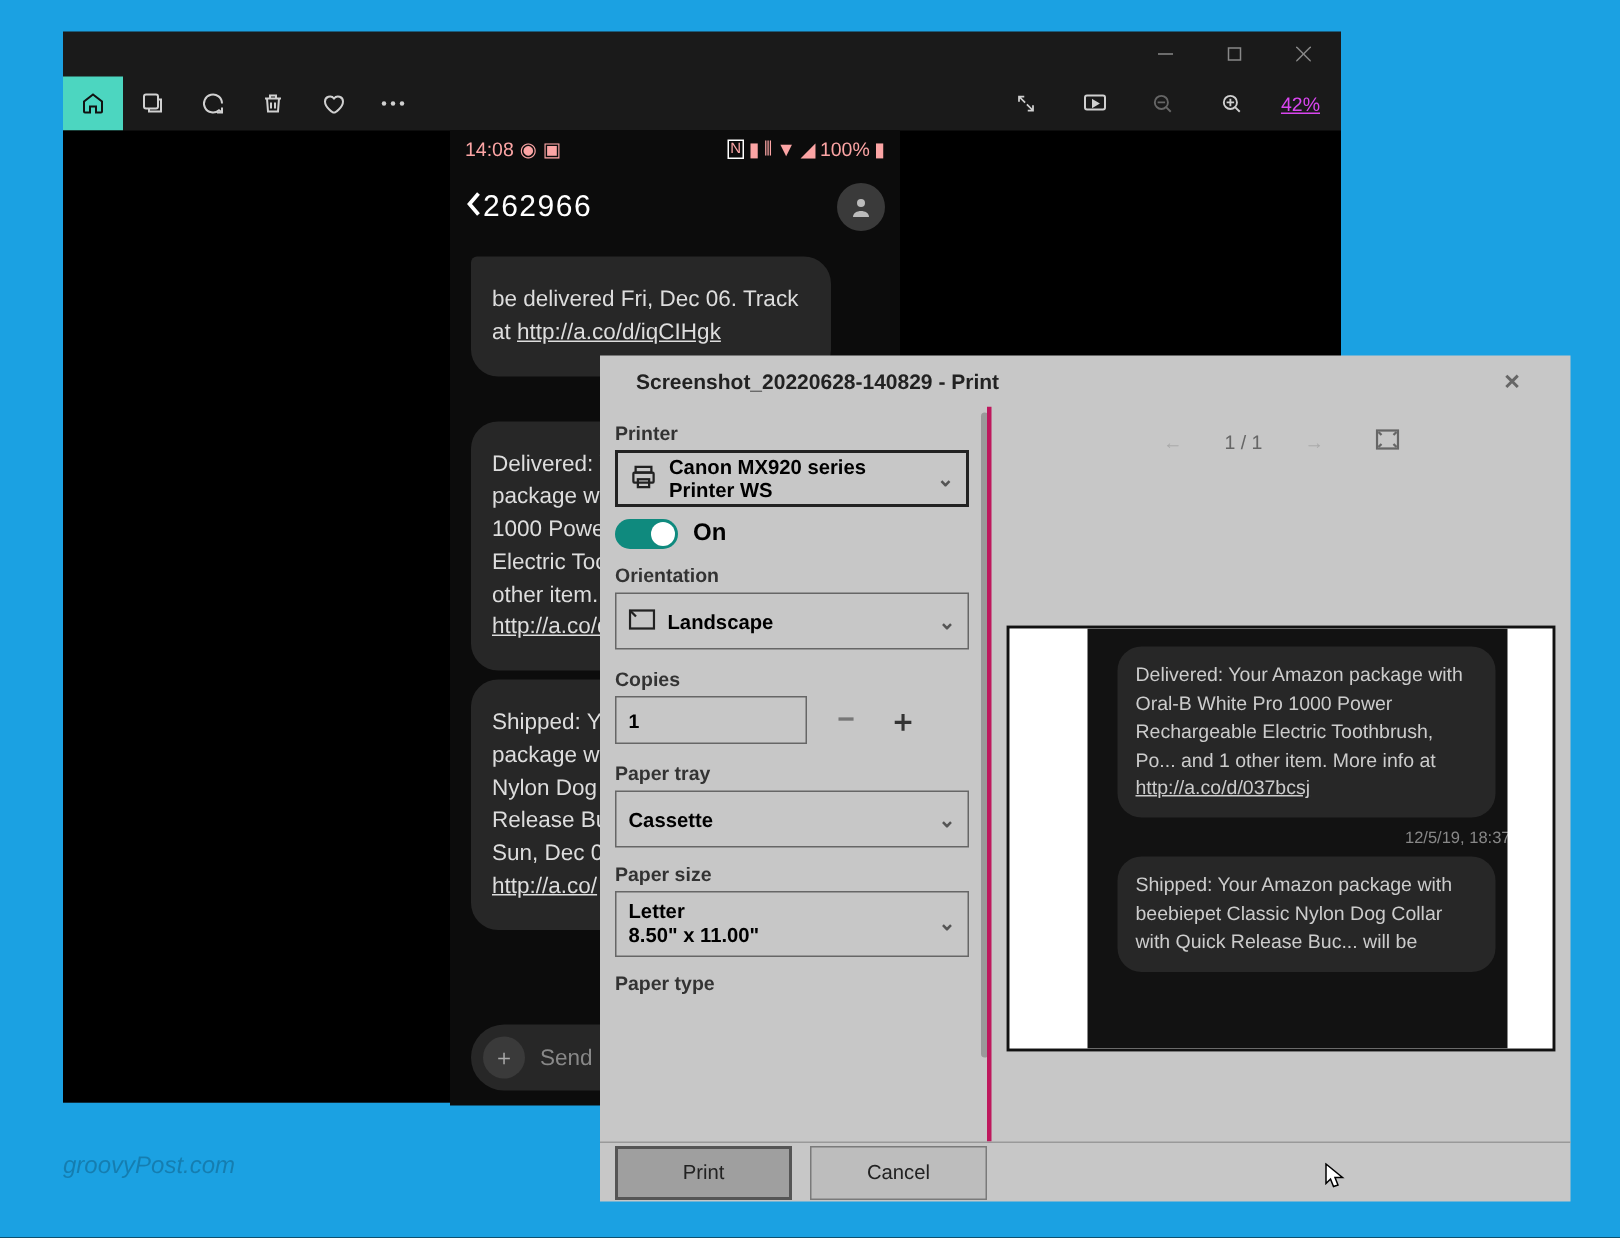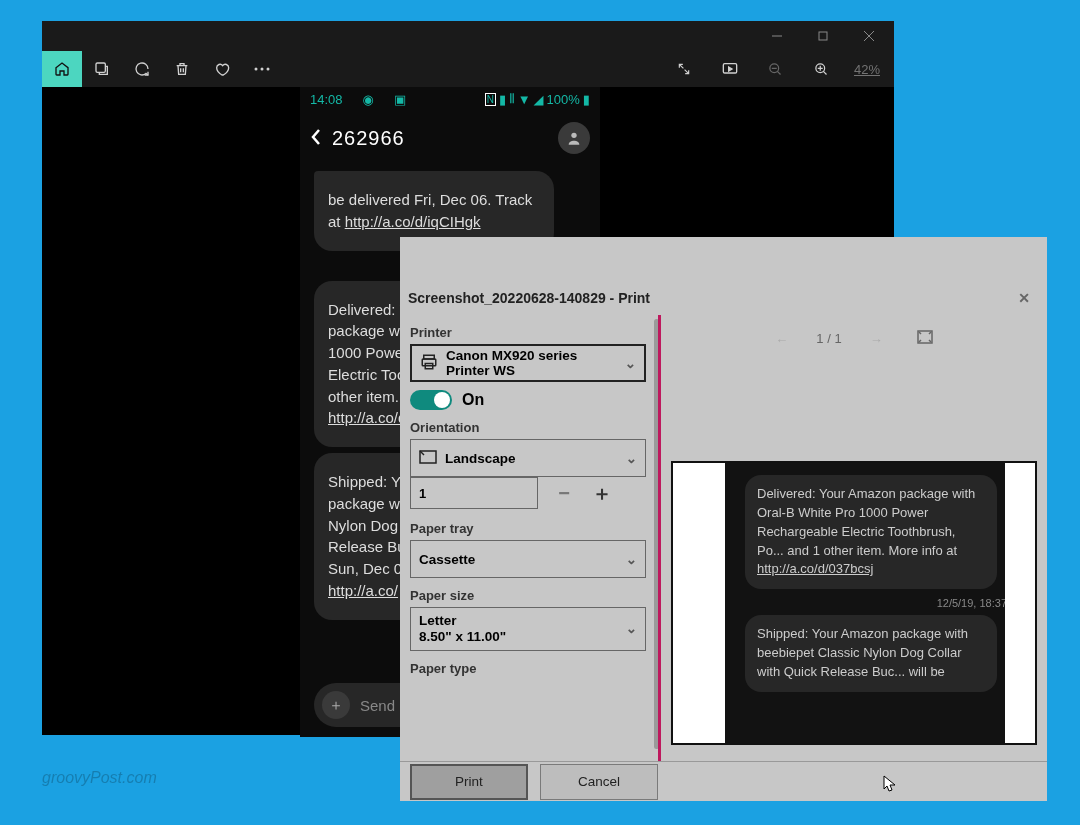--- a/index.html
+++ b/index.html
@@ -10,42 +10,42 @@
   .viewer-window { position: absolute; left: 42px; top: 21px; width: 852px; height: 714px; background: #1a1a1a; display: flex; flex-direction: column; }
   .titlebar { height: 30px; display: flex; justify-content: flex-end; align-items: center; padding-right: 2px; }
   .titlebar .win-btn { width: 46px; height: 30px; display: flex; align-items: center; justify-content: center; color: #888; }
   .titlebar .win-btn svg { width: 10px; height: 10px; }
   .toolbar { height: 36px; display: flex; align-items: center; }
   .toolbar .left { display: flex; }
   .toolbar .spacer { flex: 1; }
   .toolbar .right { display: flex; align-items: center; gap: 6px; margin-right: 8px;}
   .tool-btn { width: 40px; height: 36px; display: flex; align-items: center; justify-content: center; color: #d0d0d0; }
   .tool-btn.active { background: #4cd6c0; color: #111; }
-  .zoom-text { color: #737373; font-size: 13px; padding: 0 6px; text-decoration: underline; }
+  .zoom-text { color: #d946ef; font-size: 13px; padding: 0 6px; text-decoration: underline; }
   .content-area { flex: 1; background: #000; position: relative; }
 
   
   .phone { position: absolute; left: 258px; top: 0; width: 300px; height: 650px; background: #0c0c0c; color: #e0e0e0; font-size: 15px; }
-  .phone .statusbar { height: 24px; display: flex; align-items: center; padding: 0 10px; font-size: 13px; color: #14b8a6; gap:20px;}
+  .phone .statusbar { height: 24px; display: flex; align-items: center; padding: 0 10px; font-size: 13px; color: #fca5a5; gap:4px;}
   .phone .statusbar .sright { margin-left: auto; display:flex; gap:3px; align-items:center;}
-  .phone .header { height: 54px; display: flex; align-items: center; padding: 0 10px; gap: 10px; }
+  .phone .header { height: 54px; display: flex; align-items: center; padding: 0 10px; gap: 0; }
   .phone .header .back { color: #fff; }
   .phone .header .title { color: #fff; font-size: 20px; letter-spacing: 1px; }
   .phone .header .avatar { margin-left: auto; width: 32px; height: 32px; background: #3a3a3a; border-radius: 50%; display:flex;align-items:center;justify-content:center; color:#bbb;}
   .bubble { background: #272727; border-radius: 18px; padding: 18px 14px; margin: 6px 14px 6px 14px; color:#ddd; font-size:15px; line-height:1.45; max-width: 240px;}
   .bubble a { color: #ddd; text-decoration: underline; }
   .timestamp { text-align:center; color:#888; font-size:12px; margin: 8px 0; }
   .phone .inputbar { position:absolute; bottom:10px; left:14px; right:14px; height:44px; background:#272727; border-radius:22px; display:flex; align-items:center; padding:0 8px; gap:10px; color:#888;}
   .phone .inputbar .plus { width:28px;height:28px;border-radius:50%;background:#3a3a3a;display:flex;align-items:center;justify-content:center; color:#aaa;}
 
   .ico { display:inline-block; }
 
   
   .print-dialog { position: absolute; left: 400px; top: 237px; width: 647px; height: 564px; background: #c7c7c7; display:flex; flex-direction:column; }
-  .print-dialog .head { height: 34px; display:flex; align-items:center; padding: 0 8px; font-weight:600; font-size:14px; color:#222;margin-top:44px;}
+  .print-dialog .head { height: 34px; display:flex; align-items:center; padding: 0 24px; font-weight:600; font-size:14px; color:#222;}
   .print-dialog .head .closex { margin-left:auto; color:#666; width:30px; text-align:center; }
   .print-body { flex:1; display:flex; overflow:hidden; }
   .left-panel { width: 262px; padding: 4px 12px 0 10px; border-right: 3px solid #be185d; overflow: hidden; position:relative;font-weight:bold;}
   .left-panel::after { content:""; position:absolute; top:4px; right:-1px; width:5px; height:430px; background:#9a9a9a; border-radius:3px;}
   .field-label { font-size: 13px; color:#333; margin: 6px 0 4px; }
   .selectbox { height: 38px; border:1px solid #666; background:#c7c7c7; display:flex; align-items:center; padding:0 8px; font-size:13.5px; gap:8px; position:relative;}
   .selectbox.dark { border:2px solid #222; }
   .selectbox .chev { margin-left:auto; color:#555; }
   .toggle-row { display:flex; align-items:center; gap:10px; margin:8px 0 10px;}
   .toggle { width:42px; height:20px; border-radius:10px; background:#0f8a7e; position:relative;}
@@ -239,20 +239,21 @@
         <span>
           <svg width="18" height="14" viewBox="0 0 18 14" fill="none" stroke="#222" stroke-width="1.5">
               <rect x="1" y="1" width="16" height="12"></rect>
               <path d="M1 1l4 4"></path>
             </svg>
         </span>
         <span>Landscape</span>
         <span class="chev">⌄</span>
       </div>
 
+      <div class="field-label" style="margin-top:12px;">Copies</div>
       <div class="copies-row">
         <div class="numbox">
             <span>1</span>
           </div>
         <span class="stepper">−</span>
         <span class="stepper" style="color:#333;">＋</span>
       </div>
 
       <div class="field-label" style="margin-top:12px;">Paper tray</div>
       <div class="selectbox">

